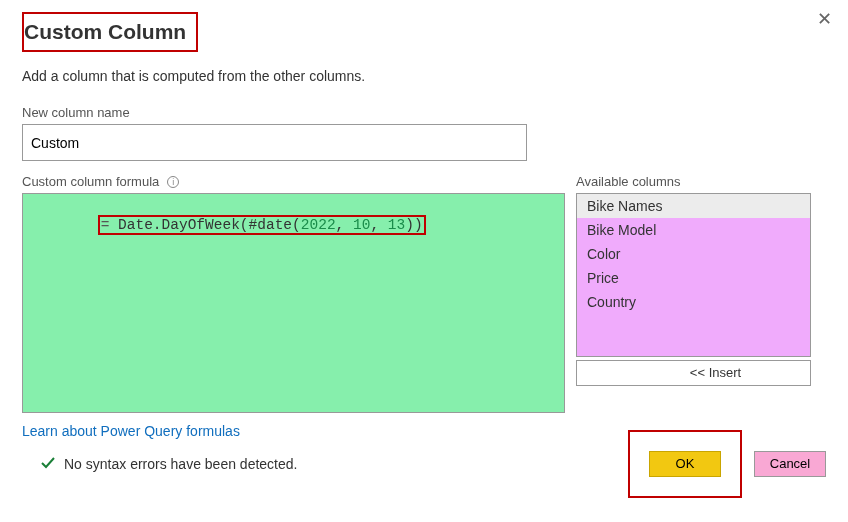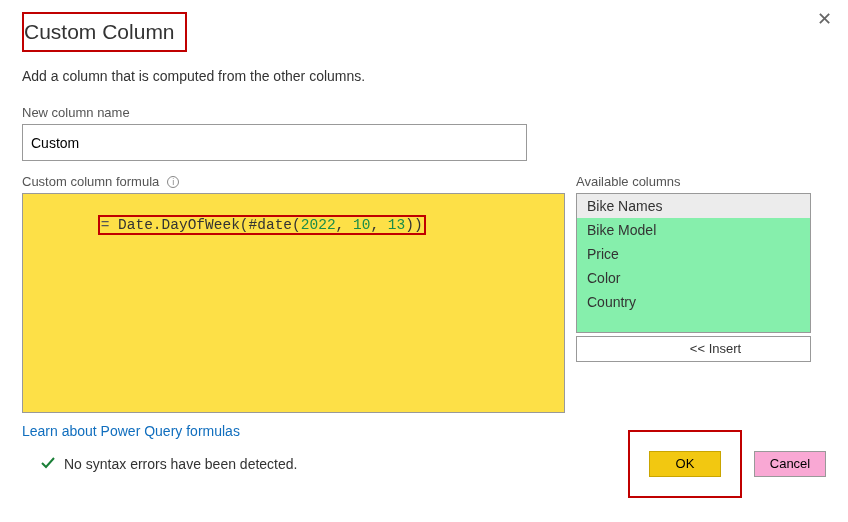--- a/index.html
+++ b/index.html
@@ -21,21 +21,21 @@
       position: absolute;
       top: 8px;
       right: 16px;
       font-size: 18px;
       color: #666;
       cursor: pointer;
       font-weight: 300;
     }
     .title {
       font-size: 21px;
-      font-weight: 400;
+      font-weight: 700;
       color: #333;
       display: inline-block;
       padding: 6px 10px;
       margin-left: -10px;
     }
     .title-wrap {
       border: 2px solid #c00000;
       display: inline-block;
       margin-bottom: 16px;
     }
@@ -81,21 +81,21 @@
       flex: 0 0 543px;
     }
     .right-col {
       flex: 0 0 235px;
     }
     .formula-box {
       border: 1px solid #999;
       width: 543px;
       height: 220px;
       position: relative;
-      background: #fde047;
+      background: #86efac;
       padding: 5px 7px;
       font-family: Consolas, 'Courier New', monospace;
       font-size: 14.5px;
       overflow-y: scroll;
     }
     .formula-box::-webkit-scrollbar {
       width: 16px;
     }
     .formula-box::-webkit-scrollbar-track {
       background: #f0f0f0;
@@ -112,22 +112,22 @@
     .paren { color: #333; }
     .highlight-formula {
       border: 2px solid #c00000;
       display: inline-block;
       padding: 0 1px;
       margin-left: -2px;
     }
     .available-list {
       border: 1px solid #999;
       width: 235px;
-      height: 140px;
-      background: #86efac;
+      height: 164px;
+      background: #f0abfc;
     }
     .avail-item {
       padding: 4px 10px;
       font-size: 14px;
       color: #333;
       cursor: pointer;
     }
     .avail-item.selected {
       background: #ececec;
     }
@@ -221,22 +221,22 @@
       </div>
     </div>
     <a href="#" class="learn-link">Learn about Power Query formulas</a>
   </div>
 
   <div class="right-col">
     <label class="field-label">Available columns</label>
     <div class="available-list">
       <div class="avail-item selected">Bike Names</div>
       <div class="avail-item">Bike Model</div>
+      <div class="avail-item">Color</div>
       <div class="avail-item">Price</div>
-      <div class="avail-item">Color</div>
       <div class="avail-item">Country</div>
     </div>
     <button class="insert-btn">&lt;&lt; Insert</button>
   </div>
 </div>
 
 <div class="footer">
   <div class="status">
     <span class="check-icon">
       <svg viewBox="0 0 16 16">

